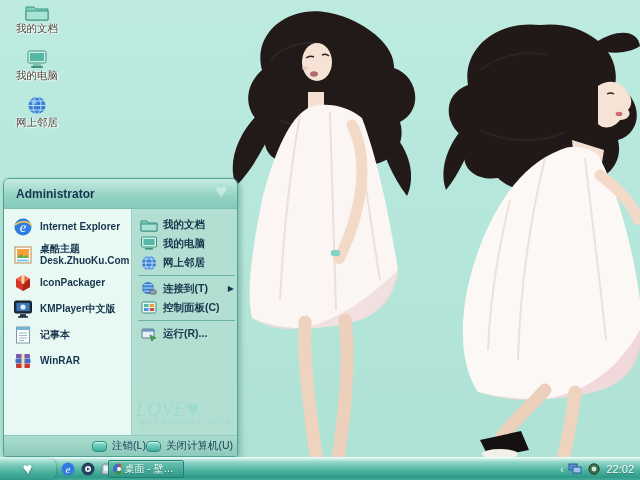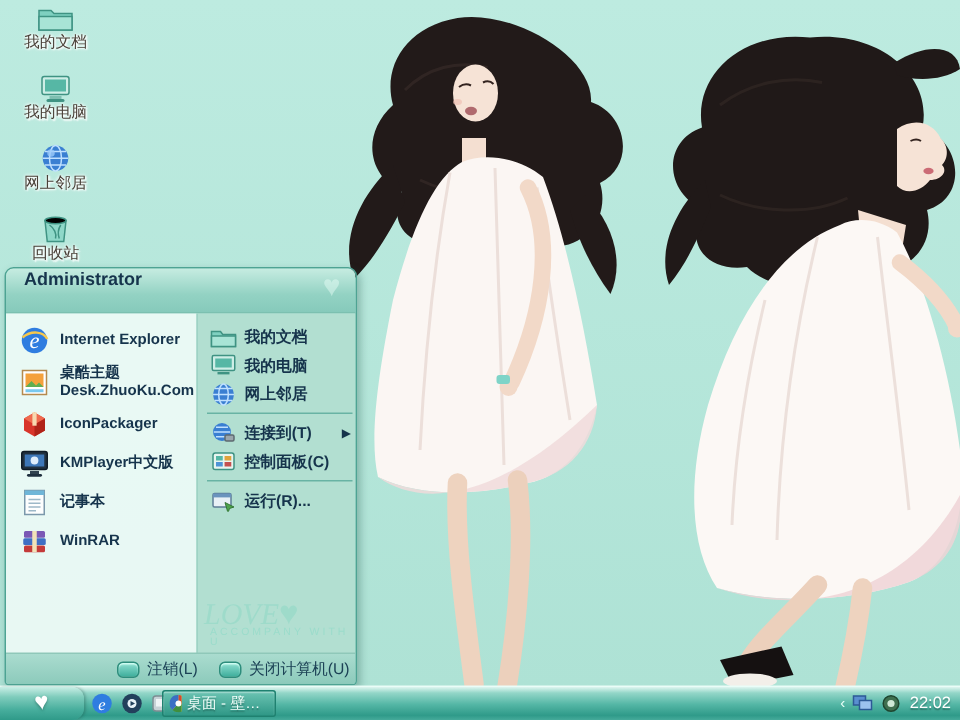--- a/index.html
+++ b/index.html
@@ -13,21 +13,21 @@
   .dicon{width:62px;height:34px;display:flex;flex-direction:column;align-items:center;cursor:pointer;}
   .dicon .glyph{height:19px;display:flex;align-items:flex-end;}
   .dicon .dlabel{font-size:10.5px;color:#4a4038;margin-top:2px;line-height:11px;
     text-shadow:0 0 2px #fff,0 0 3px #fff,1px 1px 1px #fff;}
 
   
   .start-menu{position:absolute;left:3px;top:178px;width:233px;height:277px;z-index:5;
     border:1px solid #4ea393;border-radius:6px 6px 3px 3px;overflow:hidden;
     box-shadow:2px 3px 6px rgba(30,80,70,.35);}
   .sm-header{height:29px;background:linear-gradient(180deg,#c6ece1,#93d2c3 60%,#86cabb);
-    display:flex;align-items:flex-start;padding-left:12px;position:relative;
+    display:flex;align-items:center;padding-left:12px;position:relative;
     border-bottom:1px solid #7cc0b0;}
   .sm-user{font-size:12px;font-weight:bold;color:#16344c;}
   .sm-header .hdr-heart{position:absolute;right:10px;top:1px;color:#eafff8;opacity:.45;font-size:20px;}
   .sm-body{display:flex;height:227px;}
   .sm-left{width:127px;background:rgba(241,252,248,.86);display:flex;flex-direction:column;
     padding:5px 0 0 6px;box-sizing:border-box;position:relative;}
   .sm-right{width:106px;background:rgba(178,222,208,.92);border-left:1px solid #9ed2c4;
     padding:6px 0 0 6px;box-sizing:border-box;position:relative;}
   .sm-item{display:flex;align-items:center;gap:6px;height:26px;cursor:pointer;padding-left:2px;border-radius:2px;}
   .sm-item .ic{width:22px;height:20px;flex:0 0 22px;display:flex;align-items:center;justify-content:center;}
@@ -43,21 +43,21 @@
     font-family:"Liberation Serif","DejaVu Serif",serif;font-style:italic;font-size:20px;}
   .watermark .wm-heart{font-style:normal;font-size:22px;}
   .wm-caption{position:absolute;left:8px;bottom:4px;font-size:7px;color:#9bdccb;letter-spacing:2px;}
   .all-programs-row{position:absolute;left:0;top:236px;width:127px;height:21px;display:flex;justify-content:center;align-items:center;}
   .all-programs{width:118px;height:17px;border:1px solid #96cbbd;border-radius:3px;cursor:pointer;
     background:linear-gradient(180deg,#ffffff,#d9efe7);display:flex;align-items:center;justify-content:center;gap:8px;}
   .all-programs .lbl{font-size:11px;font-weight:bold;color:#16344c;}
   .all-programs .arr{font-size:9px;color:#16344c;}
   .sm-footer{position:absolute;left:0;bottom:0;width:100%;height:21px;
     background:linear-gradient(180deg,#aadccf,#8ccabb);border-top:1px solid #8fc8b9;
-    display:flex;align-items:center;justify-content:flex-end;gap:14px;padding-right:4px;box-sizing:border-box;}
+    display:flex;align-items:center;justify-content:flex-end;padding-right:4px;box-sizing:border-box;}
   .ft-item{display:flex;align-items:center;gap:5px;cursor:pointer;}
   .ft-item .lbl{font-size:10.5px;color:#1c4256;}
   .pill{width:13px;height:9px;border-radius:4px;border:1px solid #2d8d7c;
     background:linear-gradient(180deg,#8fe0d2,#3fae9c);box-shadow:inset 0 1px 1px #d6fff5;}
 
   
   .taskbar{position:absolute;left:0;bottom:0;width:640px;height:22px;z-index:6;
     background:linear-gradient(180deg,#dff6f0 0%,#93d6c8 18%,#55b7a6 52%,#2f9a89 86%,#45aa9a 100%);
     border-top:1px solid #eafdf8;}
   .start-button{position:absolute;left:0;top:0;width:56px;height:22px;cursor:pointer;
@@ -159,30 +159,20 @@
       <span class="glyph">
         <svg width="20" height="19">
             <circle cx="10" cy="9.5" r="8.5" fill="#3a7fd2"></circle>
             <ellipse cx="10" cy="9.5" rx="4" ry="8.5" fill="none" stroke="#bfe0ff"></ellipse>
             <path d="M1.5,9.5 h17 M3,5 h14 M3,14 h14" stroke="#bfe0ff" fill="none"></path>
             <circle cx="7" cy="6" r="2.5" fill="#9ccafa" opacity=".8"></circle>
           </svg>
       </span>
       <span class="dlabel">网上邻居</span>
     </div>
-    <div class="dicon">
-      <span class="glyph">
-        <svg width="20" height="19">
-            <path d="M3,4 h14 l-1.5,14 h-11 z" fill="#8fd8c9" stroke="#3f9383"></path>
-            <ellipse cx="10" cy="4" rx="7" ry="2.2" fill="#bcead f" stroke="#3f9383"></ellipse>
-            <path d="M6,7 c3,2 5,6 4,9 M13.5,7 c-2,3 -2,6 -1,9" stroke="#3f9383" fill="none"></path>
-          </svg>
-      </span>
-      <span class="dlabel">回收站</span>
-    </div>
   </div>
 
   <div class="start-menu">
     <div class="sm-header">
       <span class="sm-user">Administrator</span>
       <span class="hdr-heart">♥</span>
     </div>
     <div class="sm-body">
       <div class="sm-left">
         <div class="sm-item">

